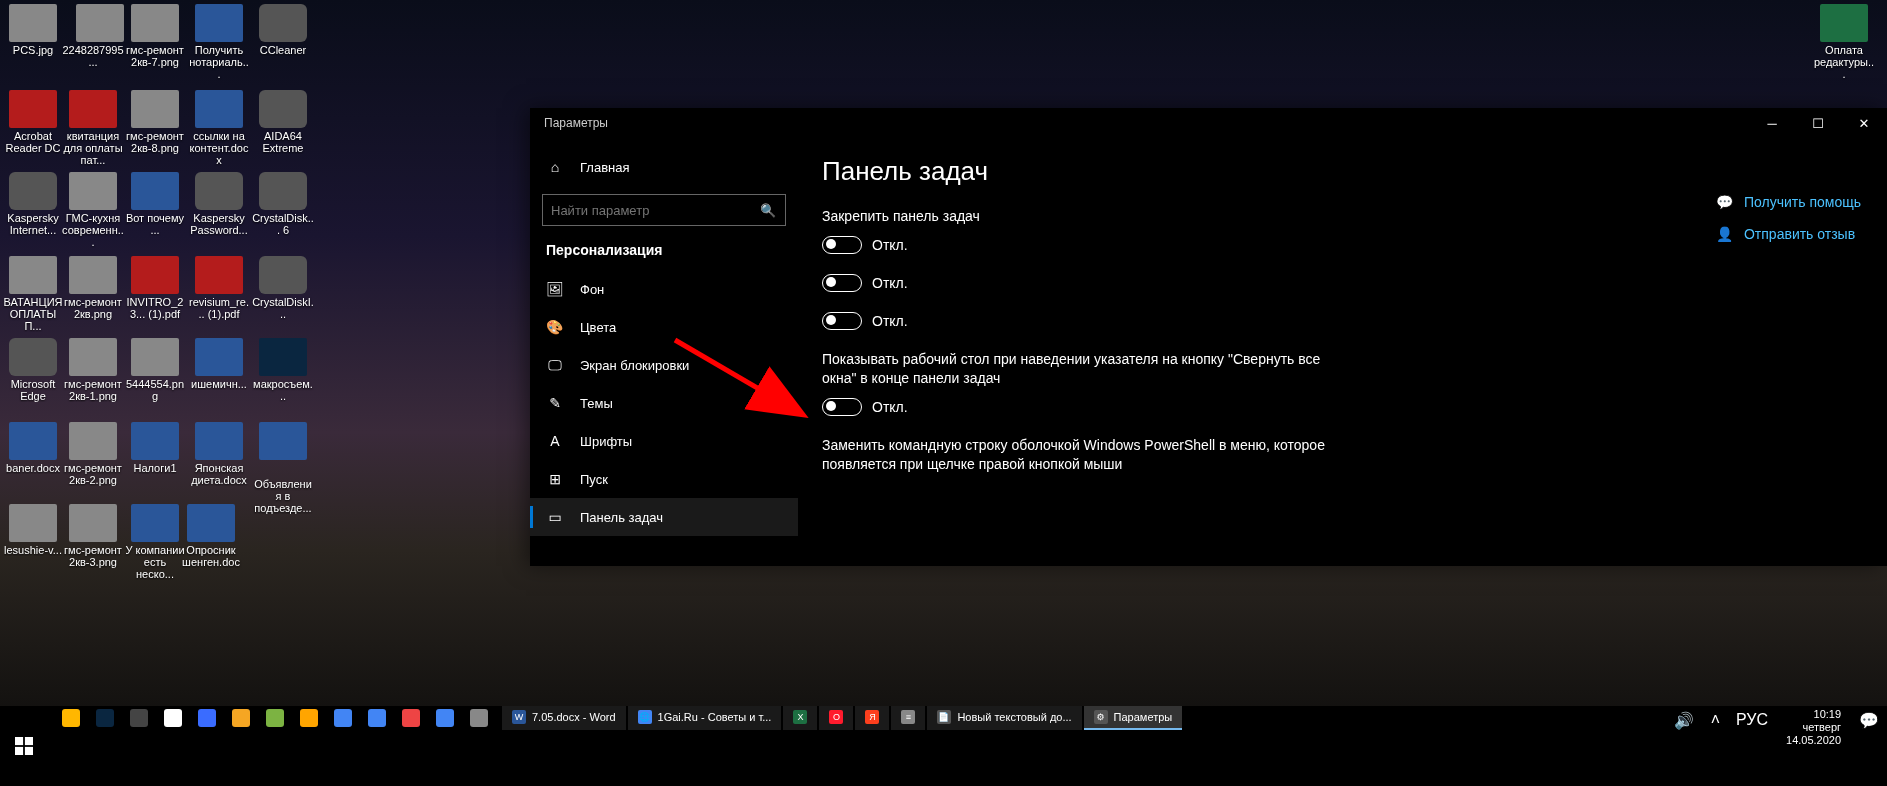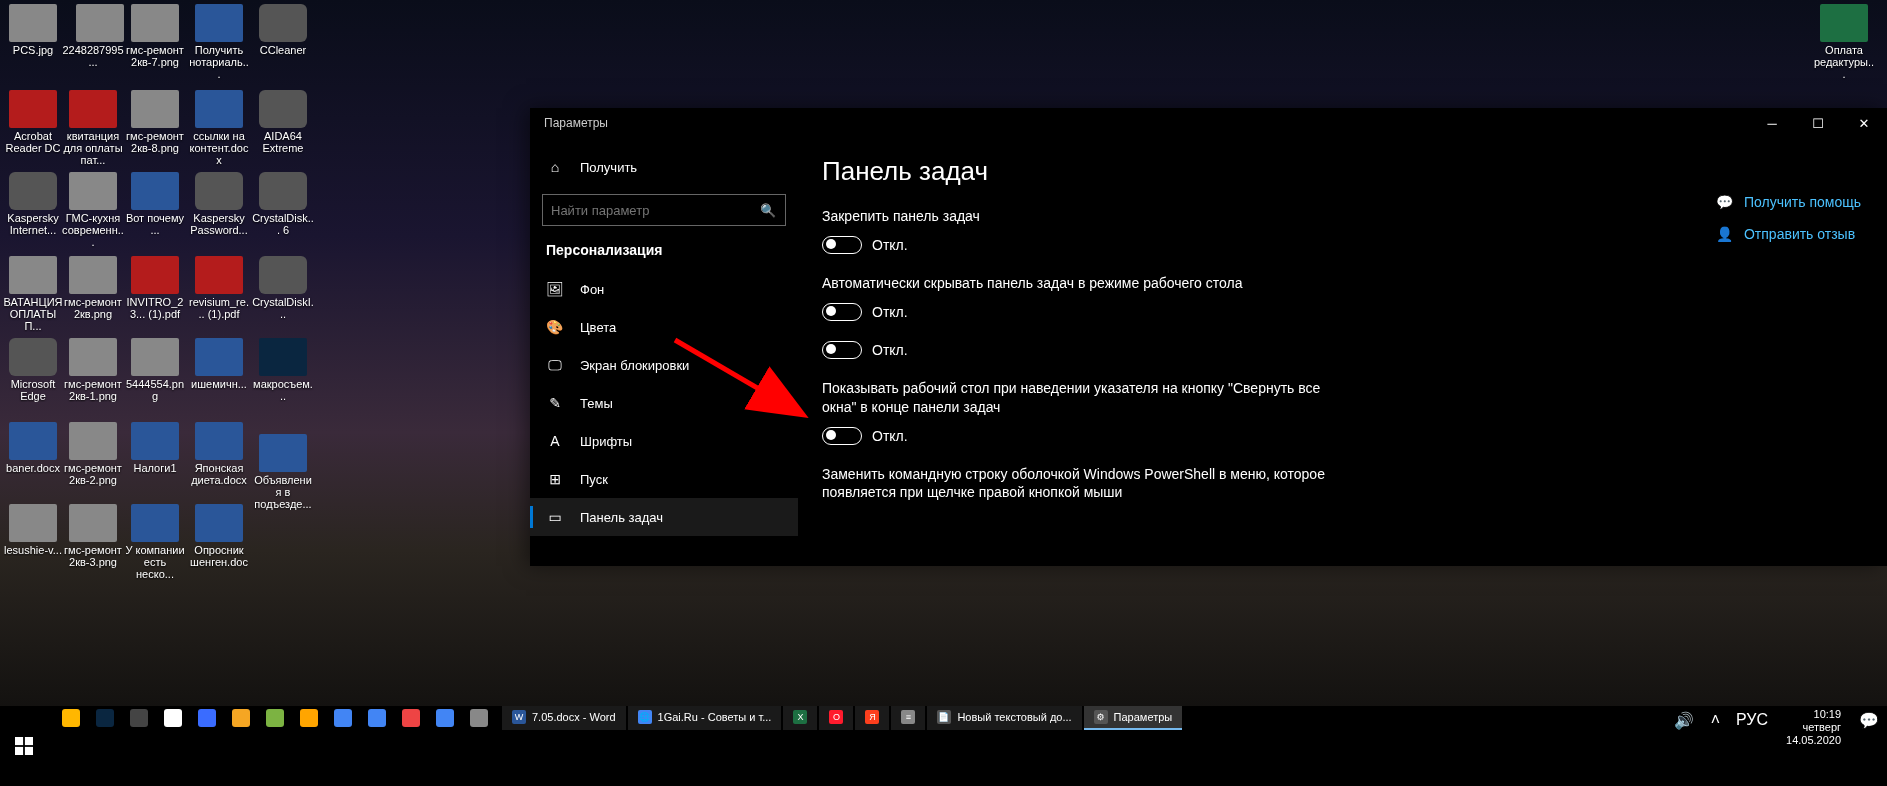--- a/index.html
+++ b/index.html
@@ -182,37 +182,37 @@
       <div class="label">гмс-ремонт 2кв-2.png</div>
     </div>
     <div class="desktop-icon" style="left: 124px; top: 422px;">
       <div class="thumb word"></div>
       <div class="label">Налоги1</div>
     </div>
     <div class="desktop-icon" style="left: 188px; top: 422px;">
       <div class="thumb word"></div>
       <div class="label">Японская диета.docx</div>
     </div>
-    <div class="desktop-icon" style="left: 252px; top: 434px;">
+    <div class="desktop-icon" style="left: 252px; top: 422px; gap: 16px;">
       <div class="thumb word"></div>
       <div class="label">Объявления в подъезде...</div>
     </div>
     <div class="desktop-icon" style="left: 2px; top: 504px;">
       <div class="thumb img"></div>
       <div class="label">lesushie-v...</div>
     </div>
     <div class="desktop-icon" style="left: 62px; top: 504px;">
       <div class="thumb img"></div>
       <div class="label">гмс-ремонт 2кв-3.png</div>
     </div>
     <div class="desktop-icon" style="left: 124px; top: 504px;">
       <div class="thumb word"></div>
       <div class="label">У компании есть неско...</div>
     </div>
-    <div class="desktop-icon" style="left: 188px; top: 504px; justify-content: center;">
+    <div class="desktop-icon" style="left: 180px; top: 504px; justify-content: center;">
       <div class="thumb word"></div>
       <div class="label">Опросник шенген.doc</div>
     </div>
     <div class="desktop-icon" style="right: 12px; left: auto; top: 4px;">
       <div class="thumb excel"></div>
       <div class="label">Оплата редактуры...</div>
     </div>
   </div>
 
 <div class="settings-window">
@@ -221,21 +221,21 @@
   </div>
   <div class="window-controls">
     <div>─</div>
     <div>☐</div>
     <div>✕</div>
   </div>
   <div class="settings-body">
     <div class="sidebar">
       <div class="nav-row">
         <span class="nicon">⌂</span>
-        <span>Получить</span>
+        <span>Главная</span>
       </div>
       <div class="search-box">
         <input placeholder="Найти параметр" style="">
         <span class="sicon">🔍</span>
       </div>
       <div class="section-title">Персонализация</div>
       <div id="nav-items">
           <div class="nav-row">
             <span class="nicon">🖼</span>
             <span>Фон</span>
@@ -270,21 +270,20 @@
       <h1>Панель задач</h1>
       <div id="setting-items">
           <div class="setting">
             <div class="slabel">Закрепить панель задач</div>
     <div class="toggle-row">
       <div class="toggle "></div>
       <span class="toggle-text">Откл.</span>
     </div>
           </div>
           <div class="setting">
-            <div class="slabel">Автоматически скрывать панель задач в режиме рабочего стола</div>
     <div class="toggle-row">
       <div class="toggle "></div>
       <span class="toggle-text">Откл.</span>
     </div>
           </div>
           <div class="setting">
     <div class="toggle-row">
       <div class="toggle "></div>
       <span class="toggle-text">Откл.</span>
     </div>

